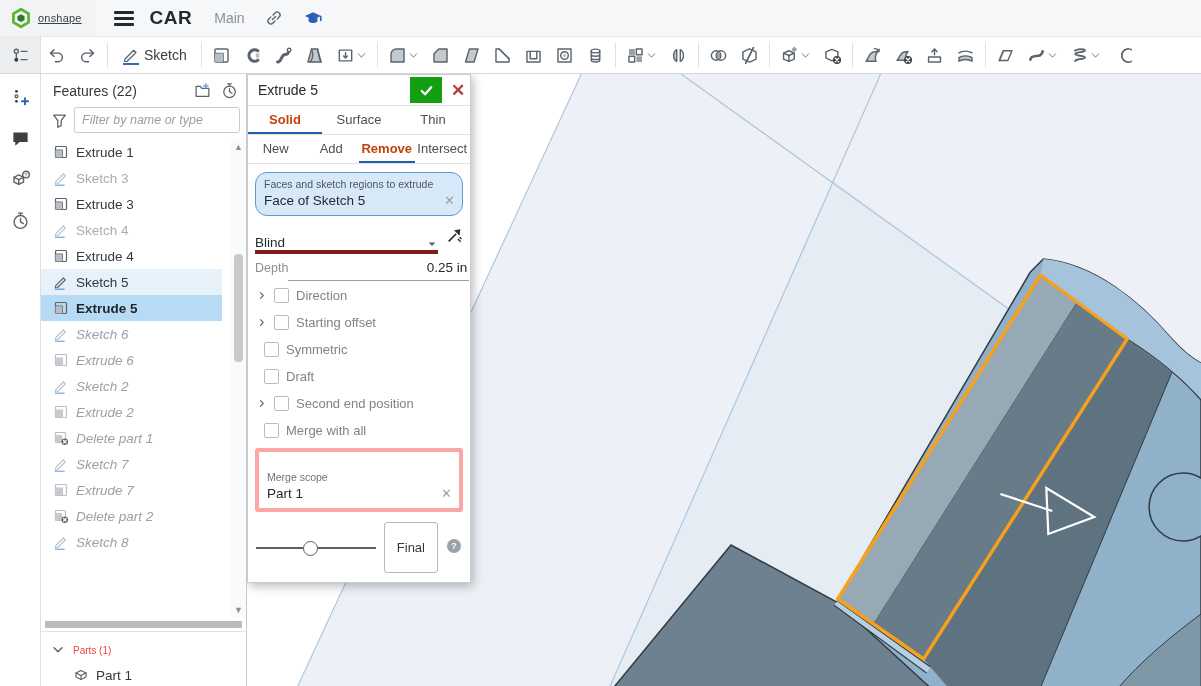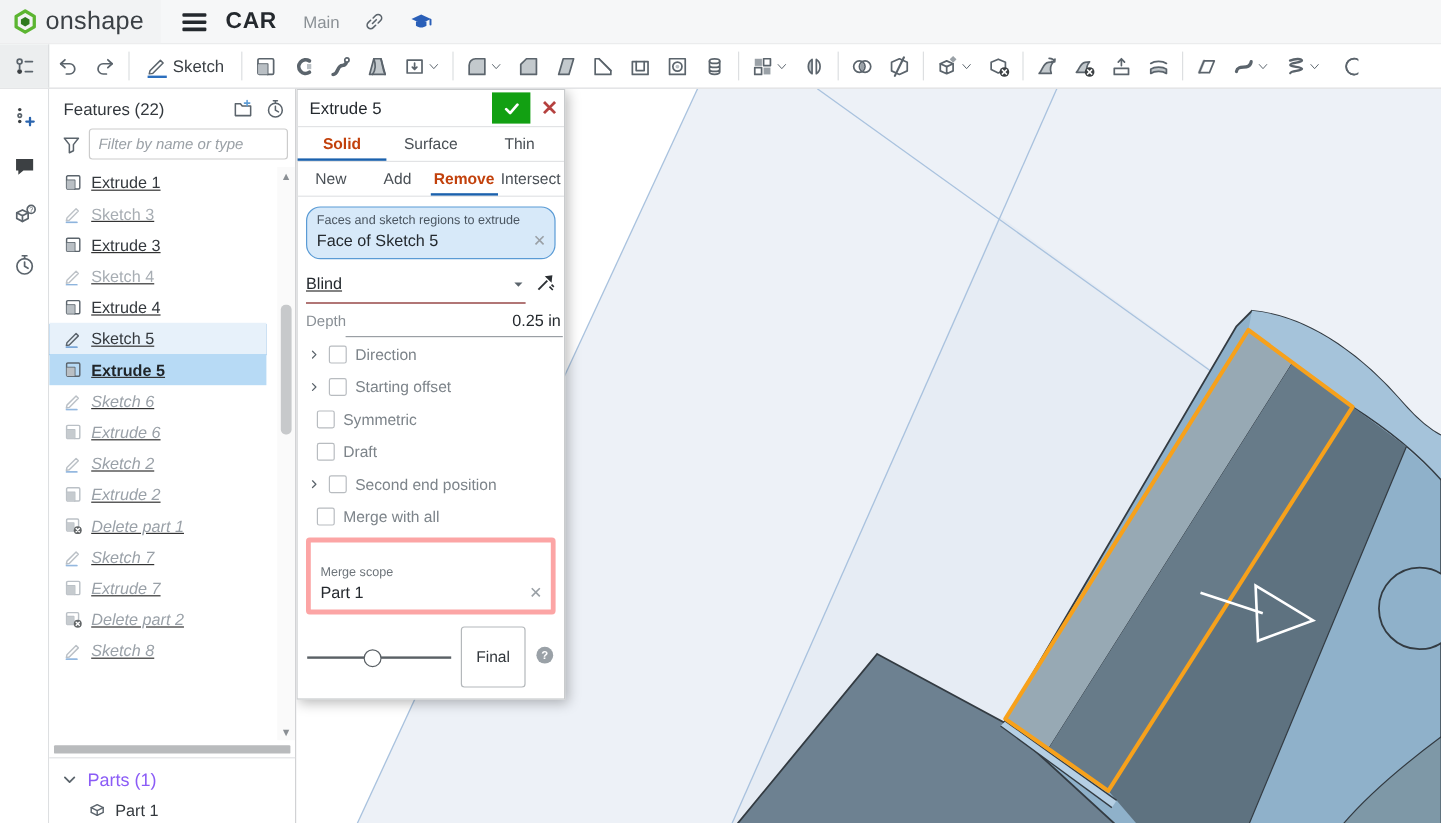--- a/index.html
+++ b/index.html
@@ -3,21 +3,21 @@
 <meta charset="utf-8">
 <style>
   html,body{margin:0;padding:0;}
   body{font-family:"Liberation Sans",sans-serif;font-size:13px;color:#333;background:#fff;
        width:1201px;height:686px;overflow:hidden;position:relative;}
   svg.ic{stroke:#5b646c;fill:none;stroke-width:1.2;stroke-linecap:round;stroke-linejoin:round;display:block;}
 
   
   #topbar{height:36px;background:#f6f7f8;display:flex;align-items:center;border-bottom:1px solid #e8e9ea;}
   #logo{display:flex;align-items:center;gap:6px;padding:0 14px 0 10px;height:100%;background:#f2f3f4;}
-  #logo-text{font-size:21px;color:#3b4045;letter-spacing:.2px;}
+  #logo-text{font-size:11px;color:#3b4045;letter-spacing:.2px;text-decoration:underline;}
   #hamburger{width:20px;margin-left:18px;cursor:pointer;}
   #hamburger div{height:3px;background:#24292e;margin:3px 0;border-radius:1px;}
   #doc-title{font-size:19px;font-weight:bold;color:#24292e;margin-left:16px;letter-spacing:.5px;}
   #workspace{color:#8b9196;font-size:14px;margin-left:22px;}
   .tb-icon{margin-left:20px;}
 
   
   #toolbar{height:36px;background:#fff;border-bottom:1px solid #d6d8da;display:flex;align-items:stretch;}
   .tool-btn{display:flex;align-items:center;padding:0 6px;cursor:pointer;}
   .tool-first{background:#eceeef;width:40px;justify-content:center;border-right:1px solid #dddfe1;padding:0;}
@@ -35,40 +35,40 @@
 
   
   #panel{width:205px;border-right:1px solid #c6c8ca;display:flex;flex-direction:column;background:#fff;position:relative;}
   #panel-head{display:flex;align-items:center;padding:8px 8px 4px 12px;}
   #panel-title{font-size:14px;color:#33383d;flex:1;}
   #panel-head .hicon{margin-left:10px;cursor:pointer;}
   #filter-row{display:flex;align-items:center;padding:4px 6px 6px 10px;gap:6px;}
   #filter-input{flex:1;height:24px;border:1px solid #ccc;border-radius:3px;padding:0 7px;font-size:12.5px;font-style:italic;color:#444;outline:none;min-width:0;}
   #filter-input::placeholder{color:#9aa0a6;font-style:italic;}
   #list-wrap{flex:1;position:relative;overflow:hidden;}
-  #feature-list{position:absolute;left:0;top:0;right:24px;text-decoration:underline;}
+  #feature-list{position:absolute;left:0;top:0;right:24px;}
   .frow{display:flex;align-items:center;height:26px;padding-left:12px;gap:7px;cursor:pointer;white-space:nowrap;}
   .frow .flabel{font-size:13.5px;color:#33383d;}
   .frow.hidden-f .flabel{color:#a7adb3;}
   .frow.hidden-f svg.ic{stroke:#b3b9bf;opacity:.85;}
   .frow.rolled .flabel{color:#9aa1a8;font-style:italic;}
   .frow.rolled svg.ic{stroke:#aab1b8;opacity:.8;}
   .frow.preselect{background:#e7f1fa;box-shadow:0 1px 0 #5b9bd5;}
   .frow.selected{background:#b7daf5;}
   .frow.selected .flabel{font-weight:bold;color:#1f2428;}
   
   #scrollbar{position:absolute;top:0;right:0;width:15px;bottom:0;background:#fafafa;}
   .sb-arrow{position:absolute;left:0;width:15px;height:15px;display:flex;align-items:center;justify-content:center;cursor:pointer;color:#8a8f94;font-size:9px;}
   #sb-thumb{position:absolute;left:3px;width:9px;top:115px;height:108px;background:#c7c9cb;border-radius:4px;cursor:pointer;}
   
   #rollback-row{display:flex;align-items:center;height:14px;padding:0 2px;}
   #rollback-bar{flex:1;height:7px;background:#b9bbbd;border-radius:1px;margin:0 2px;cursor:row-resize;}
   #parts-sec{border-top:1px solid #e2e3e5;padding-top:6px;}
   #parts-head{display:flex;align-items:center;gap:8px;padding-left:10px;height:24px;cursor:pointer;}
-  #parts-title{font-size:15px;color:#8b5cf6;}
+  #parts-title{font-size:10px;color:#ef4444;}
   .prow{display:flex;align-items:center;gap:7px;height:26px;padding-left:32px;cursor:pointer;}
   .prow span{font-size:13.5px;color:#33383d;}
 
   
   #viewport{flex:1;position:relative;background:#fff;overflow:hidden;}
   #scene{position:absolute;inset:0;width:100%;height:100%;}
 
   
   #dialog{position:absolute;left:0;top:0;width:222px;background:#fff;border:1px solid #c9cbcd;
           box-shadow:2px 3px 10px rgba(0,0,0,.28);z-index:5;}
@@ -77,21 +77,21 @@
   #dlg-accept{width:32px;height:26px;background:#12a012;display:flex;align-items:center;justify-content:center;cursor:pointer;margin-right:4px;}
   #dlg-cancel{width:24px;height:26px;display:flex;align-items:center;justify-content:center;cursor:pointer;color:#b5413f;font-size:17px;font-weight:bold;}
   .tabrow{display:flex;border-bottom:1px solid #e2e3e5;}
   .tab{flex:1;text-align:center;padding:6px 0 5px;font-size:13px;color:#4a5056;cursor:pointer;border-bottom:2px solid transparent;}
   .tab.active{color:#c2410c;font-weight:bold;border-bottom-color:#1b61ad;}
   #sel-box{margin:8px 7px 6px;background:#d7e9f9;border:1px solid #5a9bd5;border-radius:12px;padding:5px 8px 7px;position:relative;}
   #sel-label{font-size:10.5px;color:#4a5560;margin-bottom:3px;}
   #sel-value{font-size:13.5px;color:#24292e;}
   .clear-x{position:absolute;right:7px;bottom:7px;color:#9aa0a6;font-size:13px;cursor:pointer;}
   #blind-row{display:flex;align-items:center;margin:2px 7px 0;height:30px;}
-  #blind-dd{flex:1;display:flex;align-items:center;border-bottom:1px solid #7f1d1d;height:100%;cursor:pointer;text-decoration:underline;}
+  #blind-dd{flex:1;display:flex;align-items:flex-end;border-bottom:4px solid #7f1d1d;height:100%;cursor:pointer;}
   #blind-dd span{flex:1;font-size:13.5px;color:#24292e;}
   #flip-btn{margin-left:8px;cursor:pointer;}
   #depth-row{display:flex;align-items:center;margin:2px 7px 0;height:28px;}
   #depth-label{width:62px;font-size:12.5px;color:#8a9096;}
   #depth-input{flex:1;border:none;border-bottom:1px solid #9a9fa4;text-align:right;font-size:13.5px;color:#24292e;height:22px;outline:none;font-family:"Liberation Sans",sans-serif;}
   .opt-row{display:flex;align-items:center;height:27px;padding-left:9px;gap:7px;}
   .opt-chev{color:#9aa0a6;width:10px;}
   .cbox{width:13px;height:13px;border:1px solid #b8bcc0;border-radius:2px;background:#fff;cursor:pointer;flex:none;}
   .opt-label{font-size:13px;color:#7d848a;}
   #merge-box{margin:4px 7px 6px;border:4px solid #fca5a5;border-radius:3px;padding:19px 8px 7px;position:relative;}

